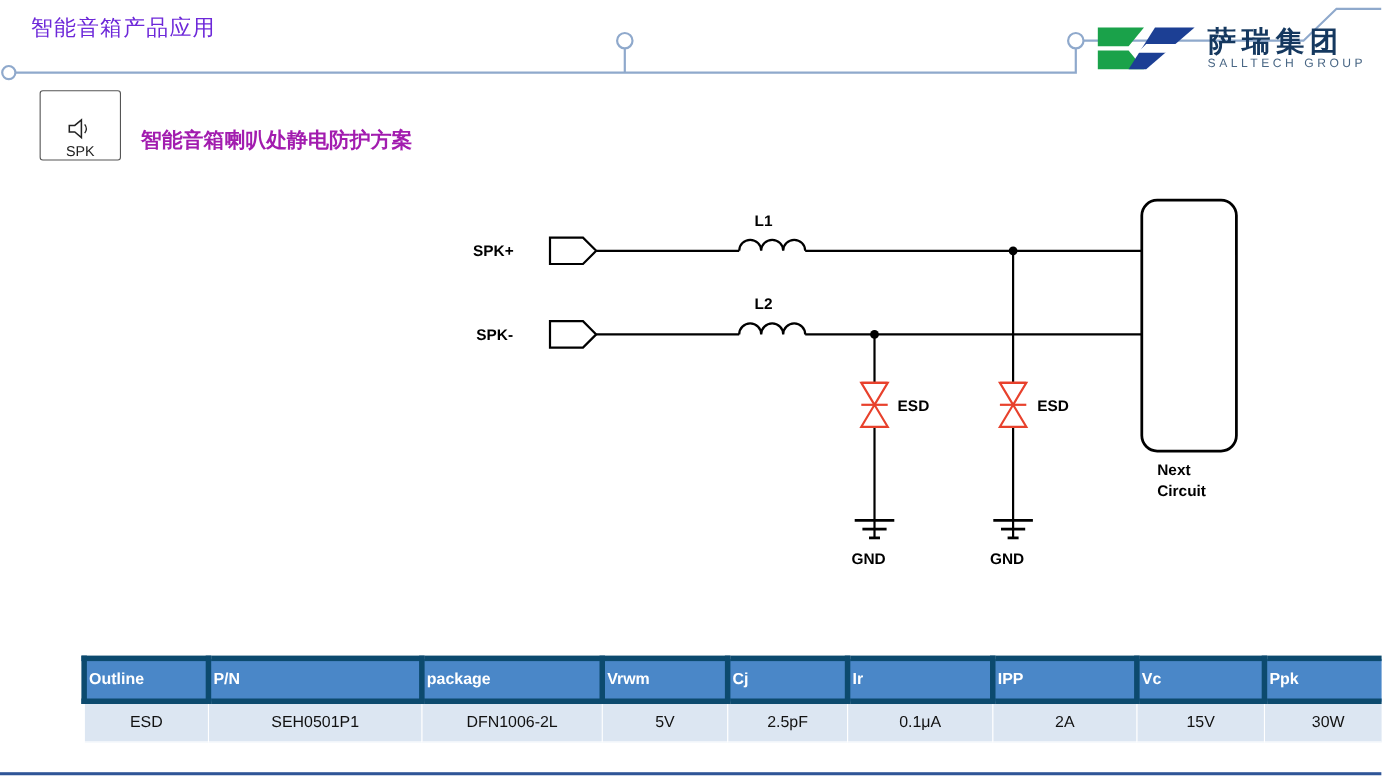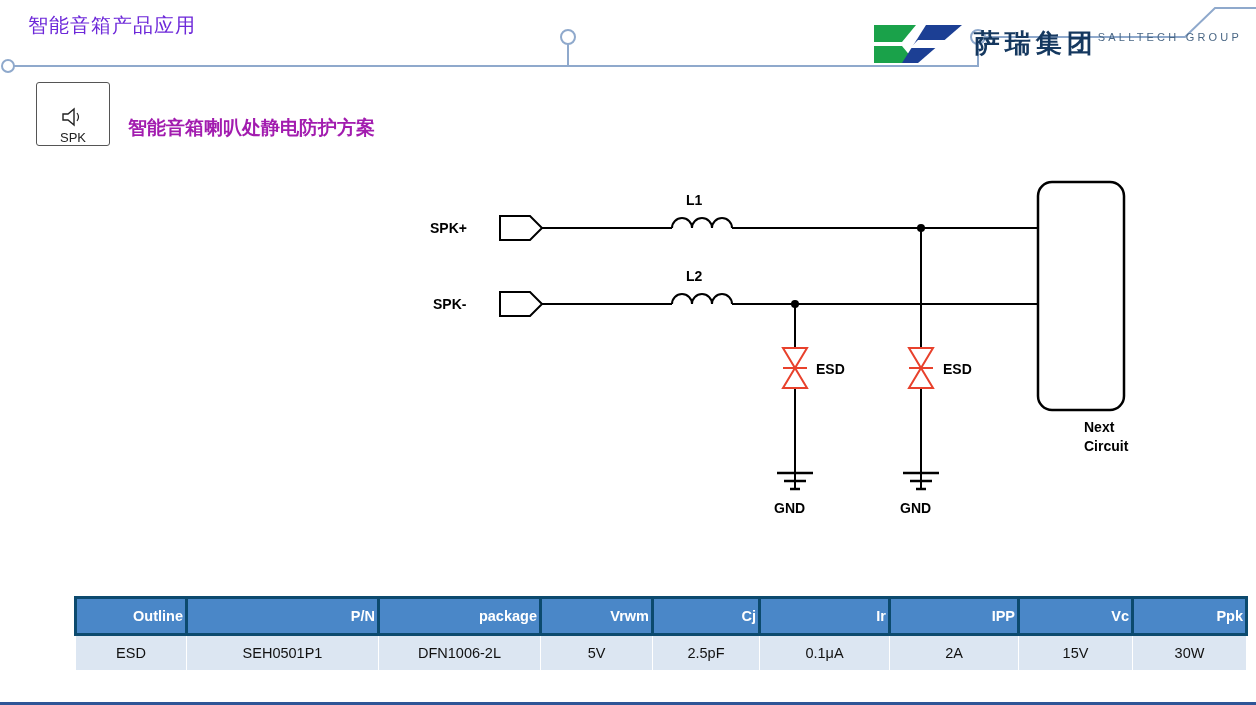--- a/index.html
+++ b/index.html
@@ -42,21 +42,21 @@
     align-items: center;
     gap: 10px;
   }
   .logo-mark {
     width: 92px;
     height: 44px;
     position: relative;
   }
   .logo-text {
     display: flex;
-    flex-direction: row;
+    flex-direction: column;
     justify-content: space-between;
     line-height: 1.05;
   }
   .logo-cn {
     font-size: 26px;
     font-weight: bold;
     letter-spacing: 5px;
     color: #15385f;
   }
   .logo-en {
@@ -118,40 +118,39 @@
     line-height: 1.55;
   }
   .next-circuit-text {
     position: absolute;
     left: 1052px;
     top: 268px;
     font-size: 14px;
     font-weight: bold;
     line-height: 1.35;
     color: #000;
-    margin-left: 32px;
   }
 
   
   .spec-table {
     position: absolute;
     left: 74px;
     top: 596px;
     width: 1108px;
     border-collapse: collapse;
     table-layout: fixed;
   }
   .spec-table th {
     background: #4a87c8;
     color: #ffffff;
     font-size: 14.5px;
     font-weight: bold;
     padding: 9px 2px;
-    border: 3px solid #0c4a6e;
-    text-align: right;
+    border: 5px solid #0c4a6e;
+    text-align: left;
   }
   .spec-table td {
     background: #dce6f2;
     color: #111;
     font-size: 14.5px;
     padding: 9px 2px;
     border: 1px solid #ffffff;
     text-align: center;
   }
   .bottom-rule {

